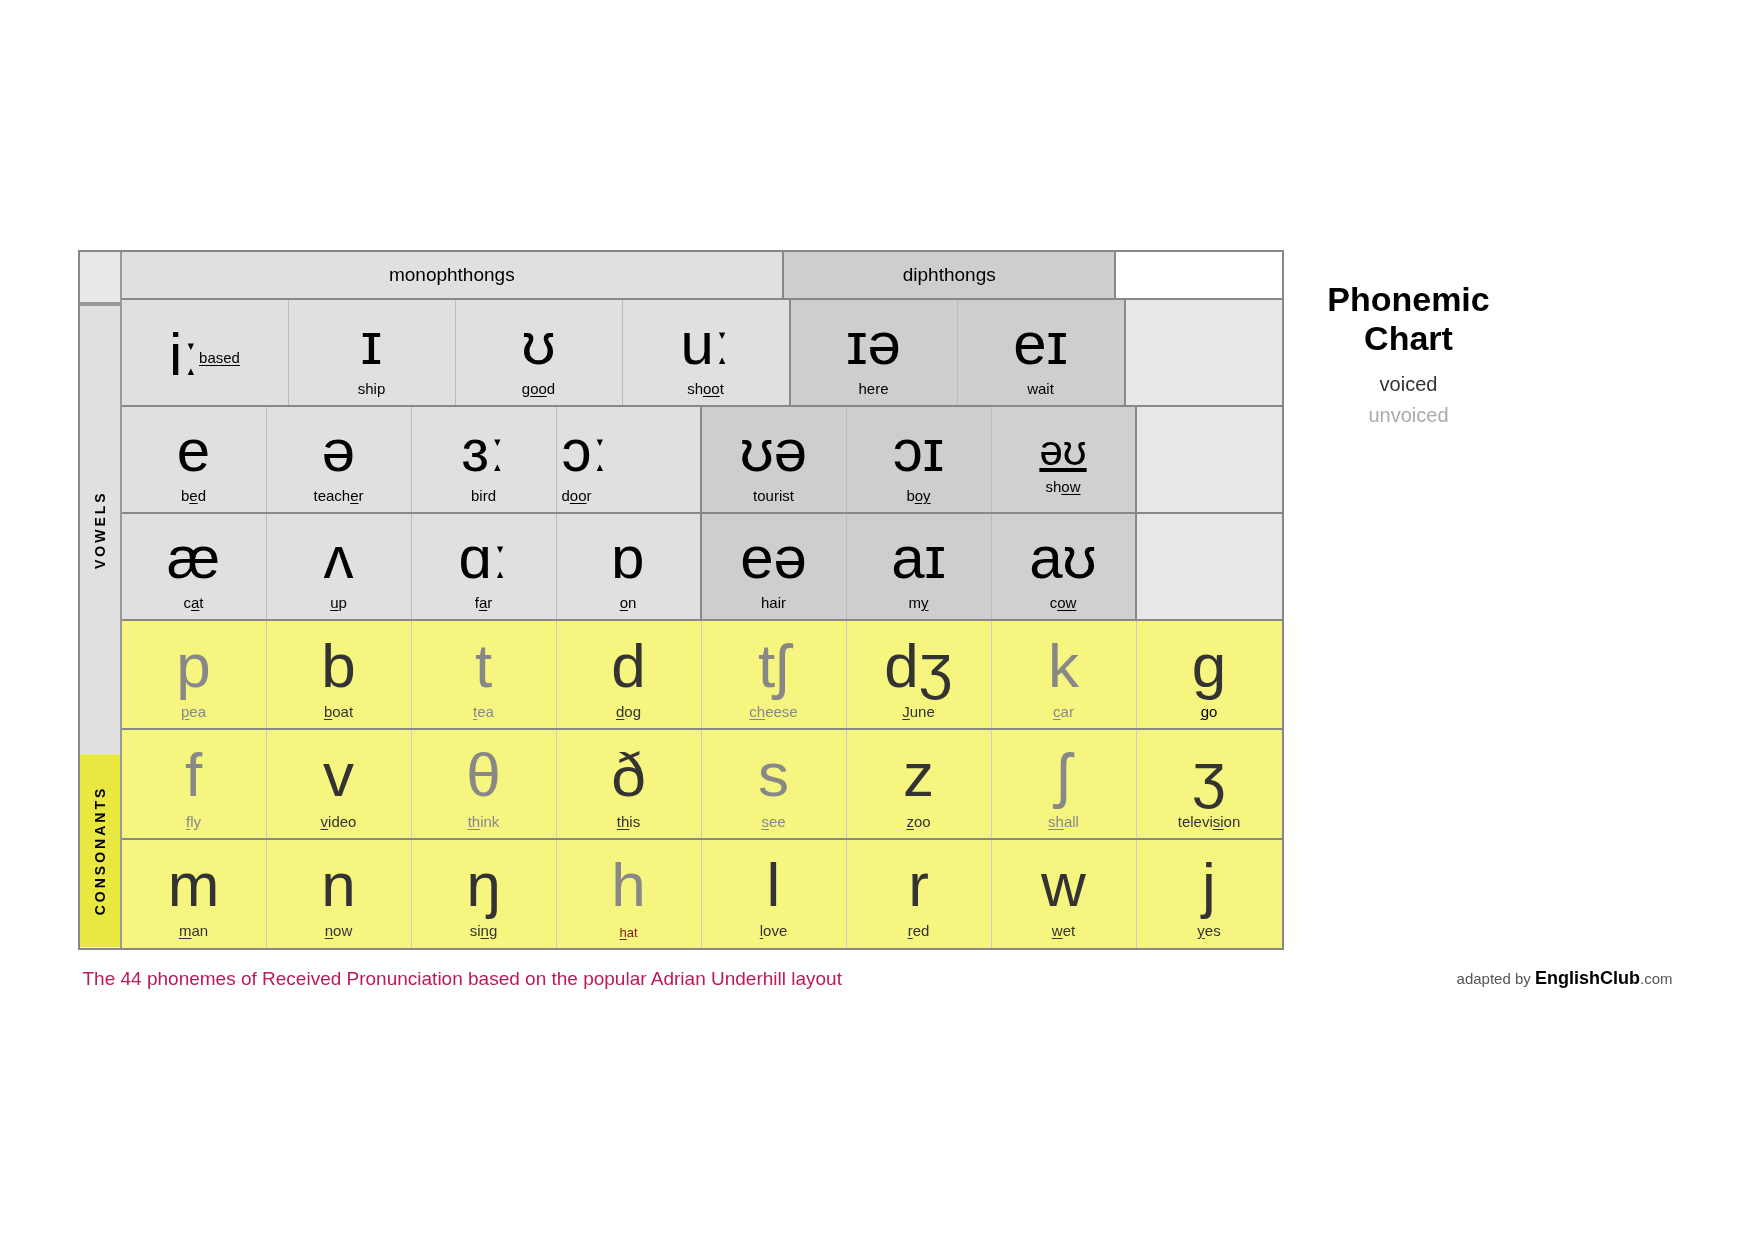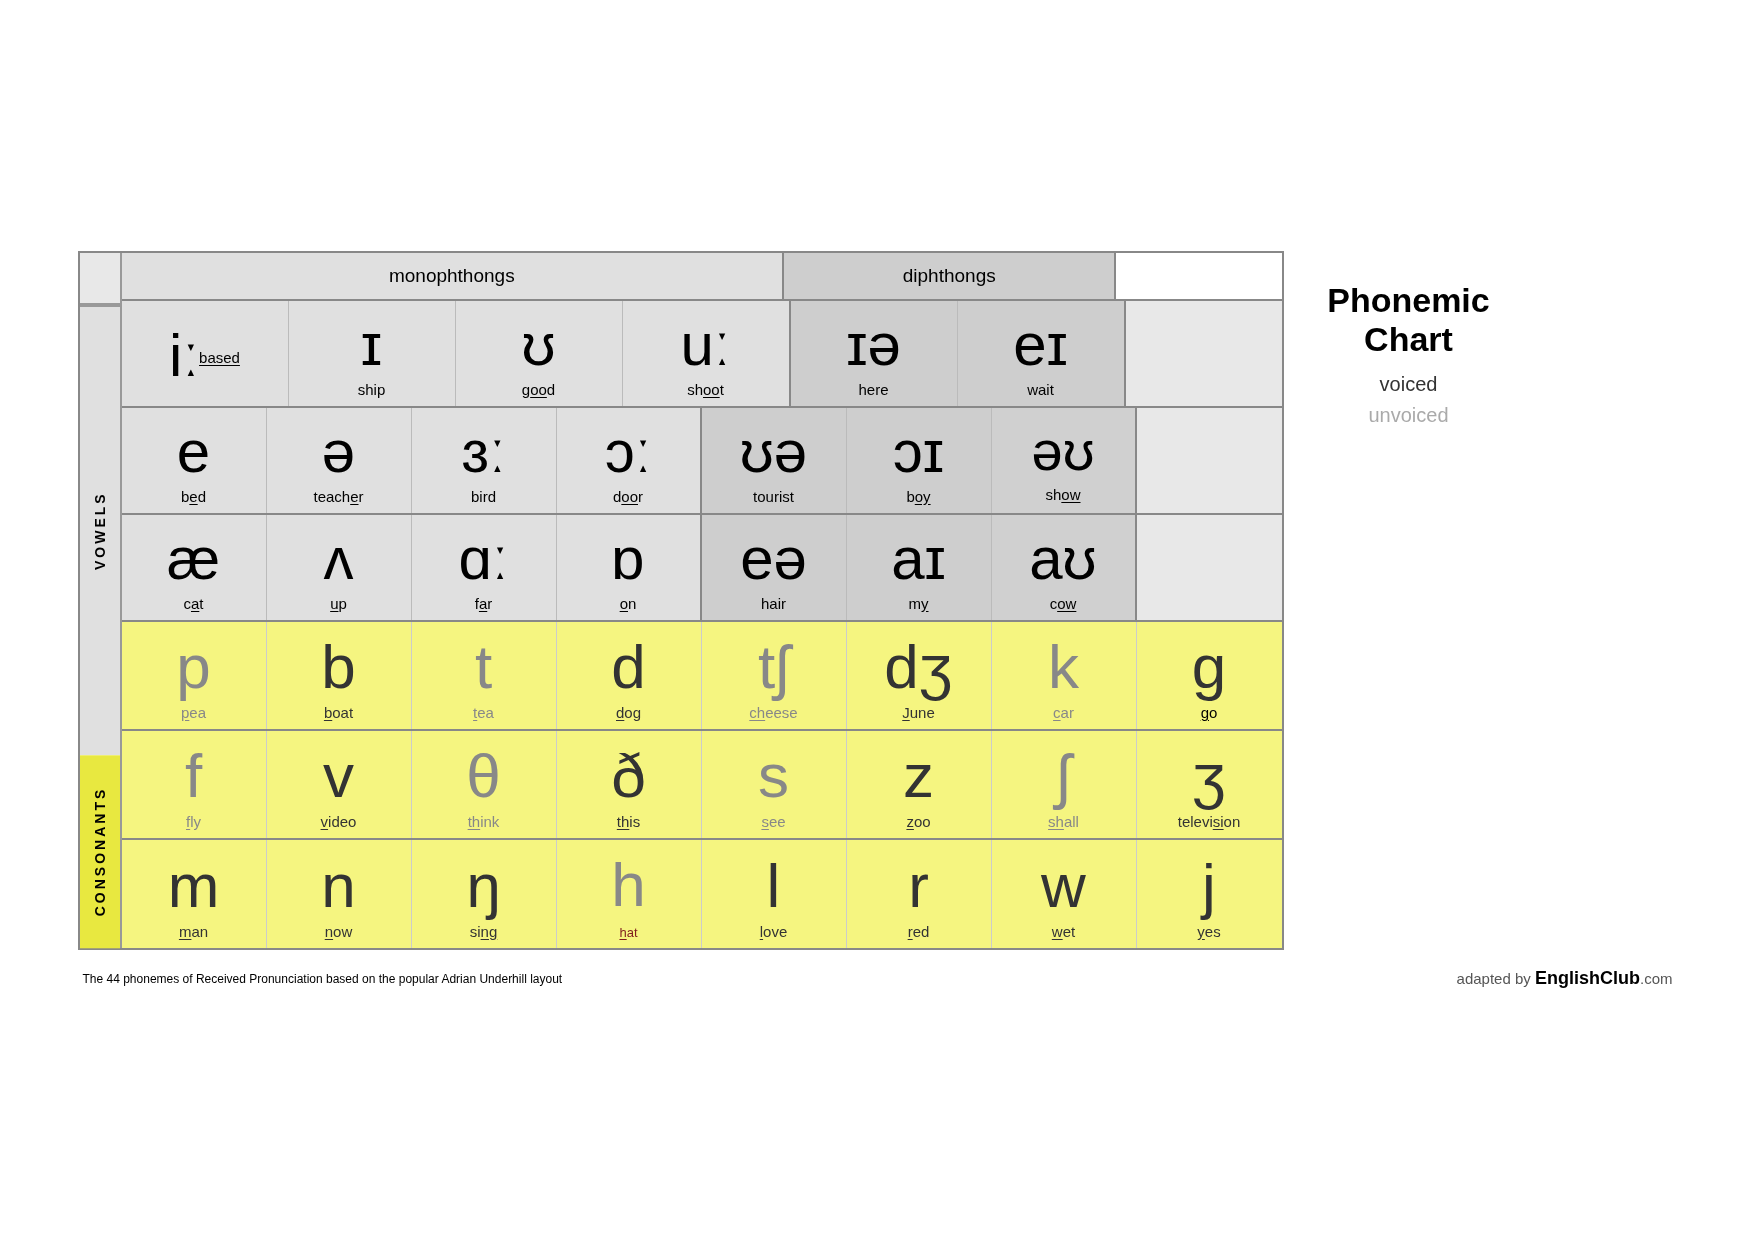--- a/index.html
+++ b/index.html
@@ -102,35 +102,35 @@
             <span style="font-size:15px; margin-top:5px;">b<span style="text-decoration:underline;text-underline-offset:2px;">e</span>d</span>
           </div>
           <div style="flex:1; display:flex; flex-direction:column; align-items:center; justify-content:center; padding:12px 5px 8px; border-right:1px solid #bbb; min-width:145px;">
             <span style="font-size:60px; line-height:1.05;">ə</span>
             <span style="font-size:15px; margin-top:5px;">teach<span style="text-decoration:underline;text-underline-offset:2px;">e</span>r</span>
           </div>
           <div style="flex:1; display:flex; flex-direction:column; align-items:center; justify-content:center; padding:12px 5px 8px; border-right:1px solid #bbb; min-width:145px;">
             <span style="font-size:60px; line-height:1.05;">ɜː</span>
             <span style="font-size:15px; margin-top:5px;">bird</span>
           </div>
-          <div style="flex:1; display:flex; flex-direction:column; align-items:center; justify-content:center; padding:12px 5px 8px; border-right:2px solid #888; min-width:145px;">
+          <div style="flex:1; display:flex; flex-direction:column; align-items:flex-start; justify-content:center; padding:12px 5px 8px; border-right:2px solid #888; min-width:145px;">
             <span style="font-size:60px; line-height:1.05;">ɔː</span>
             <span style="font-size:15px; margin-top:5px;">d<span style="text-decoration:underline;text-underline-offset:2px;">oo</span>r</span>
           </div>
 
           <div style="flex:1; display:flex; flex-direction:column; align-items:center; justify-content:center; padding:12px 5px 8px; border-right:1px solid #bbb; min-width:145px; background:#cecece;">
             <span style="font-size:60px; line-height:1.05;">ʊə</span>
             <span style="font-size:15px; margin-top:5px;">tourist</span>
           </div>
           <div style="flex:1; display:flex; flex-direction:column; align-items:center; justify-content:center; padding:12px 5px 8px; border-right:1px solid #bbb; min-width:145px; background:#cecece;">
             <span style="font-size:60px; line-height:1.05;">ɔɪ</span>
             <span style="font-size:15px; margin-top:5px;">b<span style="text-decoration:underline;text-underline-offset:2px;">oy</span></span>
           </div>
           <div style="flex:1; display:flex; flex-direction:column; align-items:center; justify-content:center; padding:12px 5px 8px; border-right:2px solid #888; min-width:145px; background:#d0d0d0;">
-            <span style="font-size:56px; line-height:1.05;">əʊ</span>
+            <span style="font-size:42px; line-height:1.05;text-decoration:underline;">əʊ</span>
             <span style="font-size:15px; margin-top:5px;">sh<span style="text-decoration:underline;text-underline-offset:2px;">ow</span></span>
           </div>
 
           <div style="flex:1; min-width:145px; background:#e8e8e8;"></div>
         </div>
 
         <div style="display:flex; border-bottom:2px solid #888; background:#e0e0e0;">
           <div style="flex:1; display:flex; flex-direction:column; align-items:center; justify-content:center; padding:12px 5px 8px; border-right:1px solid #bbb; min-width:145px;">
             <span style="font-size:60px; line-height:1.05;">æ</span>
             <span style="font-size:15px; margin-top:5px;">c<span style="text-decoration:underline;text-underline-offset:2px;">a</span>t</span>
@@ -280,18 +280,18 @@
       <div style="font-size:20px; color:#333; margin-top:6px;">
         <span>voiced</span>
       </div>
       <div style="font-size:20px; color:#aaa;">
         <span>unvoiced</span>
       </div>
     </div>
   </div>
 
   <div style="display:flex; flex-direction:row; justify-content:space-between; align-items:center; width:100%; padding:0 5px;">
-    <span style="font-size:12px; color:#000000;">The 44 phonemes of Received Pronunciation based on the popular Adrian Underhill layout</span>
+    <span style="font-size:19px; color:#be185d;">The 44 phonemes of Received Pronunciation based on the popular Adrian Underhill layout</span>
     <span style="font-size:15px; color:#555;">
       <span>adapted by </span><strong style="font-size:18px; color:#000;">EnglishClub</strong><span>.com</span>
     </span>
   </div>
 </div>
 
 </body></html>

